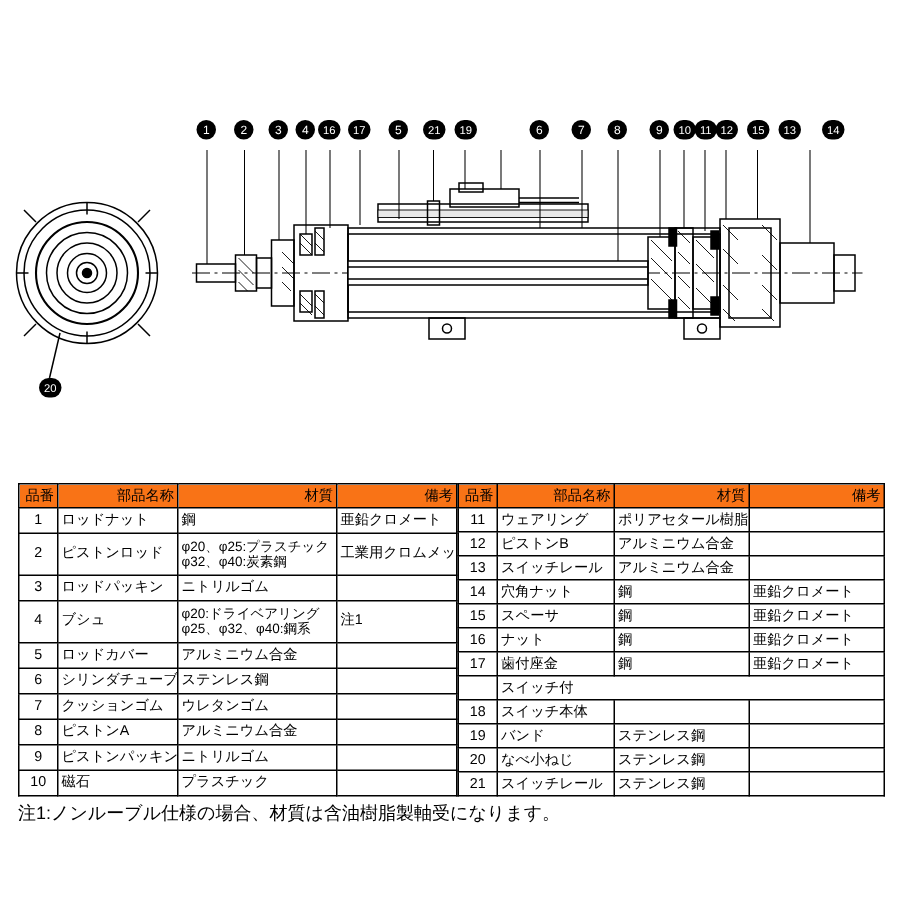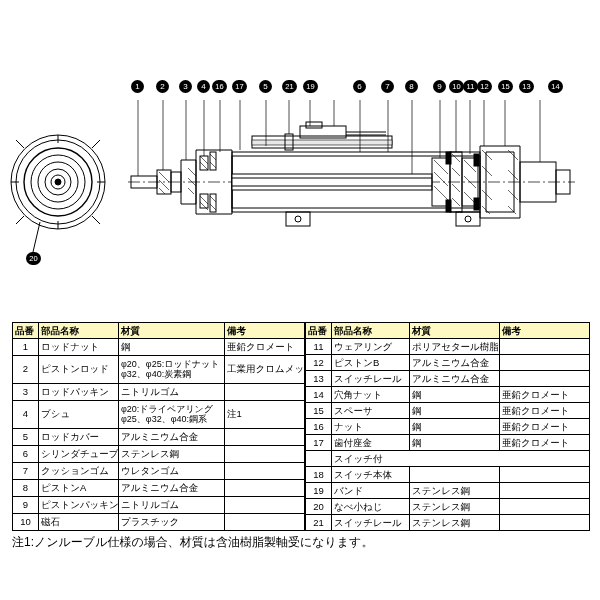--- a/index.html
+++ b/index.html
@@ -42,21 +42,21 @@
   table{border-collapse:collapse;font-size:9.5px;table-layout:fixed;}
   th,td{
     border:1px solid #000;
     padding:1px 2px;
     height:13px;
     line-height:12px;
     vertical-align:middle;
     white-space:nowrap;
     overflow:hidden;
   }
-  thead th{background:#fef9c3;font-weight:bold;text-align:left;}
+  thead th{background:#f97316;font-weight:normal;text-align:right;}
   td.num{text-align:center;}
   td.mid{text-align:left;}
   .tbl-left{width:292px;}
   .tbl-right{width:284px;}
   .tbl-left col.c1{width:26px}
   .tbl-left col.c2{width:80px}
   .tbl-left col.c3{width:106px}
   .tbl-left col.c4{width:80px}
   .tbl-right col.c1{width:26px}
   .tbl-right col.c2{width:78px}
@@ -260,21 +260,21 @@
           <tr>
             <td class="num">1</td>
             <td class="mid">ロッドナット</td>
             <td class="mid">鋼</td>
             <td class="mid rel">亜鉛クロメート</td>
           </tr>
           <tr class="two-line">
             <td class="num">2</td>
             <td class="mid">ピストンロッド</td>
             <td class="mid tiny">
-              <span class="cellwrap">φ20、φ25:ロッドナット</span>
+              <span class="cellwrap">φ20、φ25:プラスチック</span>
               <span class="cellwrap">φ32、φ40:炭素鋼</span>
             </td>
             <td class="mid rel">工業用クロムメッキ</td>
           </tr>
           <tr>
             <td class="num">3</td>
             <td class="mid">ロッドパッキン</td>
             <td class="mid">ニトリルゴム</td>
             <td class="mid rel"></td>
           </tr>

